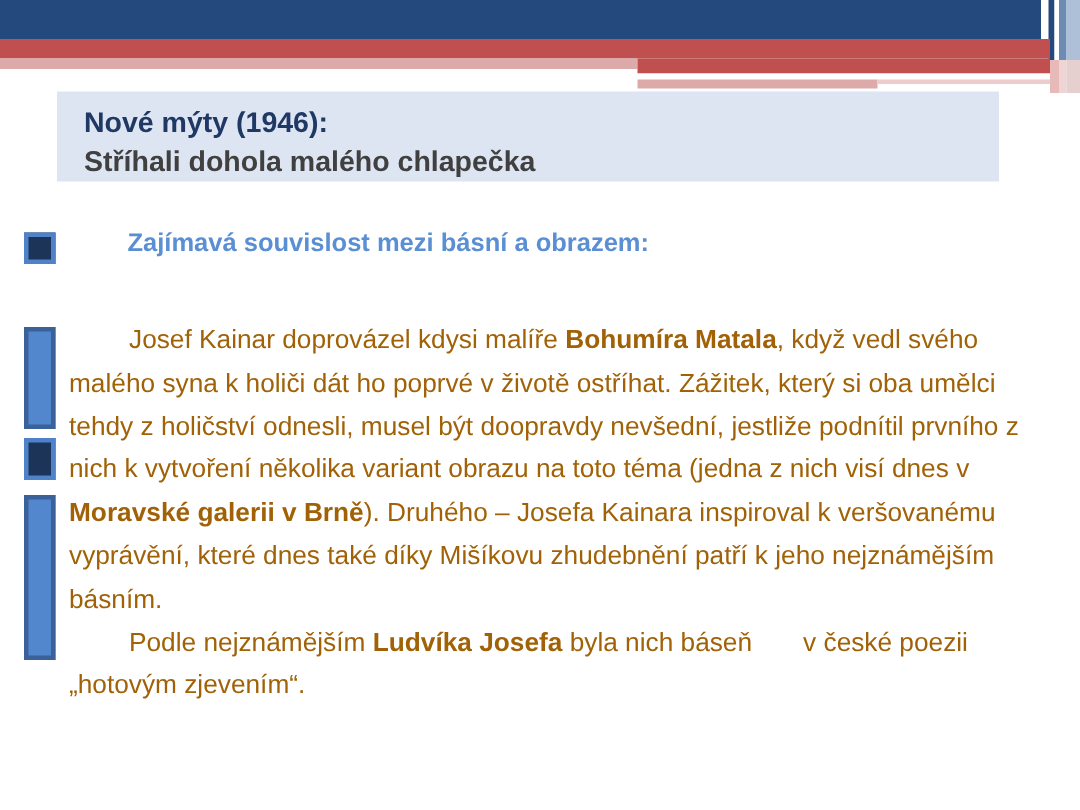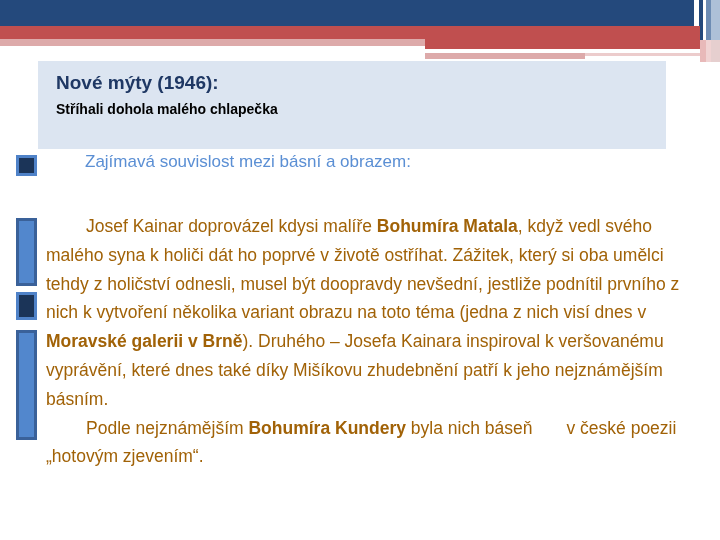--- a/index.html
+++ b/index.html
@@ -143,36 +143,36 @@
     height: 3px;
     background: #eccccc;
   }
 
   
   .title-box {
     position: absolute;
     left: 38px;
     top: 61px;
     width: 628px;
-    height: 88px;
+    height: 60px;
     background: #dce5f1;
     box-sizing: border-box;
     padding: 9px 0 16px 18px;
   }
   .title-line-1 {
     color: #1f3864;
     font-size: 19px;
     font-weight: bold;
     line-height: 26px;
     letter-spacing: 0px;
     white-space: nowrap;
   }
   .title-line-2 {
-    color: #000000;
-    font-size: 14px;
+    color: #404040;
+    font-size: 19px;
     font-weight: bold;
     line-height: 26px;
     letter-spacing: 0px;
     white-space: nowrap;
   }
 
   
   .bullet-square {
     position: absolute;
     width: 21px;
@@ -192,21 +192,21 @@
   #sq-2 { left: 16px; top: 292px; height: 28px; }
   #bar-2 { left: 16px; top: 330px; height: 110px; }
 
   
   .subtitle {
     position: absolute;
     left: 85px;
     top: 152px;
     color: #5b8fd4;
     font-size: 17px;
-    font-weight: normal;
+    font-weight: bold;
     white-space: nowrap;
   }
 
   
   .body-text {
     position: absolute;
     left: 46px;
     top: 212px;
     width: 664px;
     color: #a16207;
@@ -249,16 +249,16 @@
 
   <div class="bullet-square" id="sq-1"></div>
   <div class="bullet-bar" id="bar-1"></div>
   <div class="bullet-square" id="sq-2"></div>
   <div class="bullet-bar" id="bar-2"></div>
 
   <div class="subtitle">Zajímavá souvislost mezi básní a obrazem:</div>
 
   <div class="body-text">
     <p><span>Josef Kainar doprovázel kdysi malíře </span><b>Bohumíra Matala</b><span>, když vedl svého malého syna k holiči dát ho poprvé v životě ostříhat. Zážitek, který si oba umělci tehdy z holičství odnesli, musel být doopravdy nevšední, jestliže podnítil prvního z nich k vytvoření několika variant obrazu na toto téma (jedna z nich visí dnes v </span><b>Moravské galerii v Brně</b><span>). Druhého – Josefa Kainara inspiroval k veršovanému vyprávění, které dnes také díky Mišíkovu zhudebnění patří k jeho nejznámějším básním.</span></p>
-    <p><span>Podle nejznámějším </span><b>Bohumíra Kundery</b><span> byla nich báseň</span><span class="gap-space"></span><span>v české  poezii „hotovým zjevením“.</span></p>
+    <p><span>Podle nejznámějším </span><b>Ludvíka Josefa</b><span> byla nich báseň</span><span class="gap-space"></span><span>v české  poezii „hotovým zjevením“.</span></p>
   </div>
 
 </div>
 
 </body></html>

